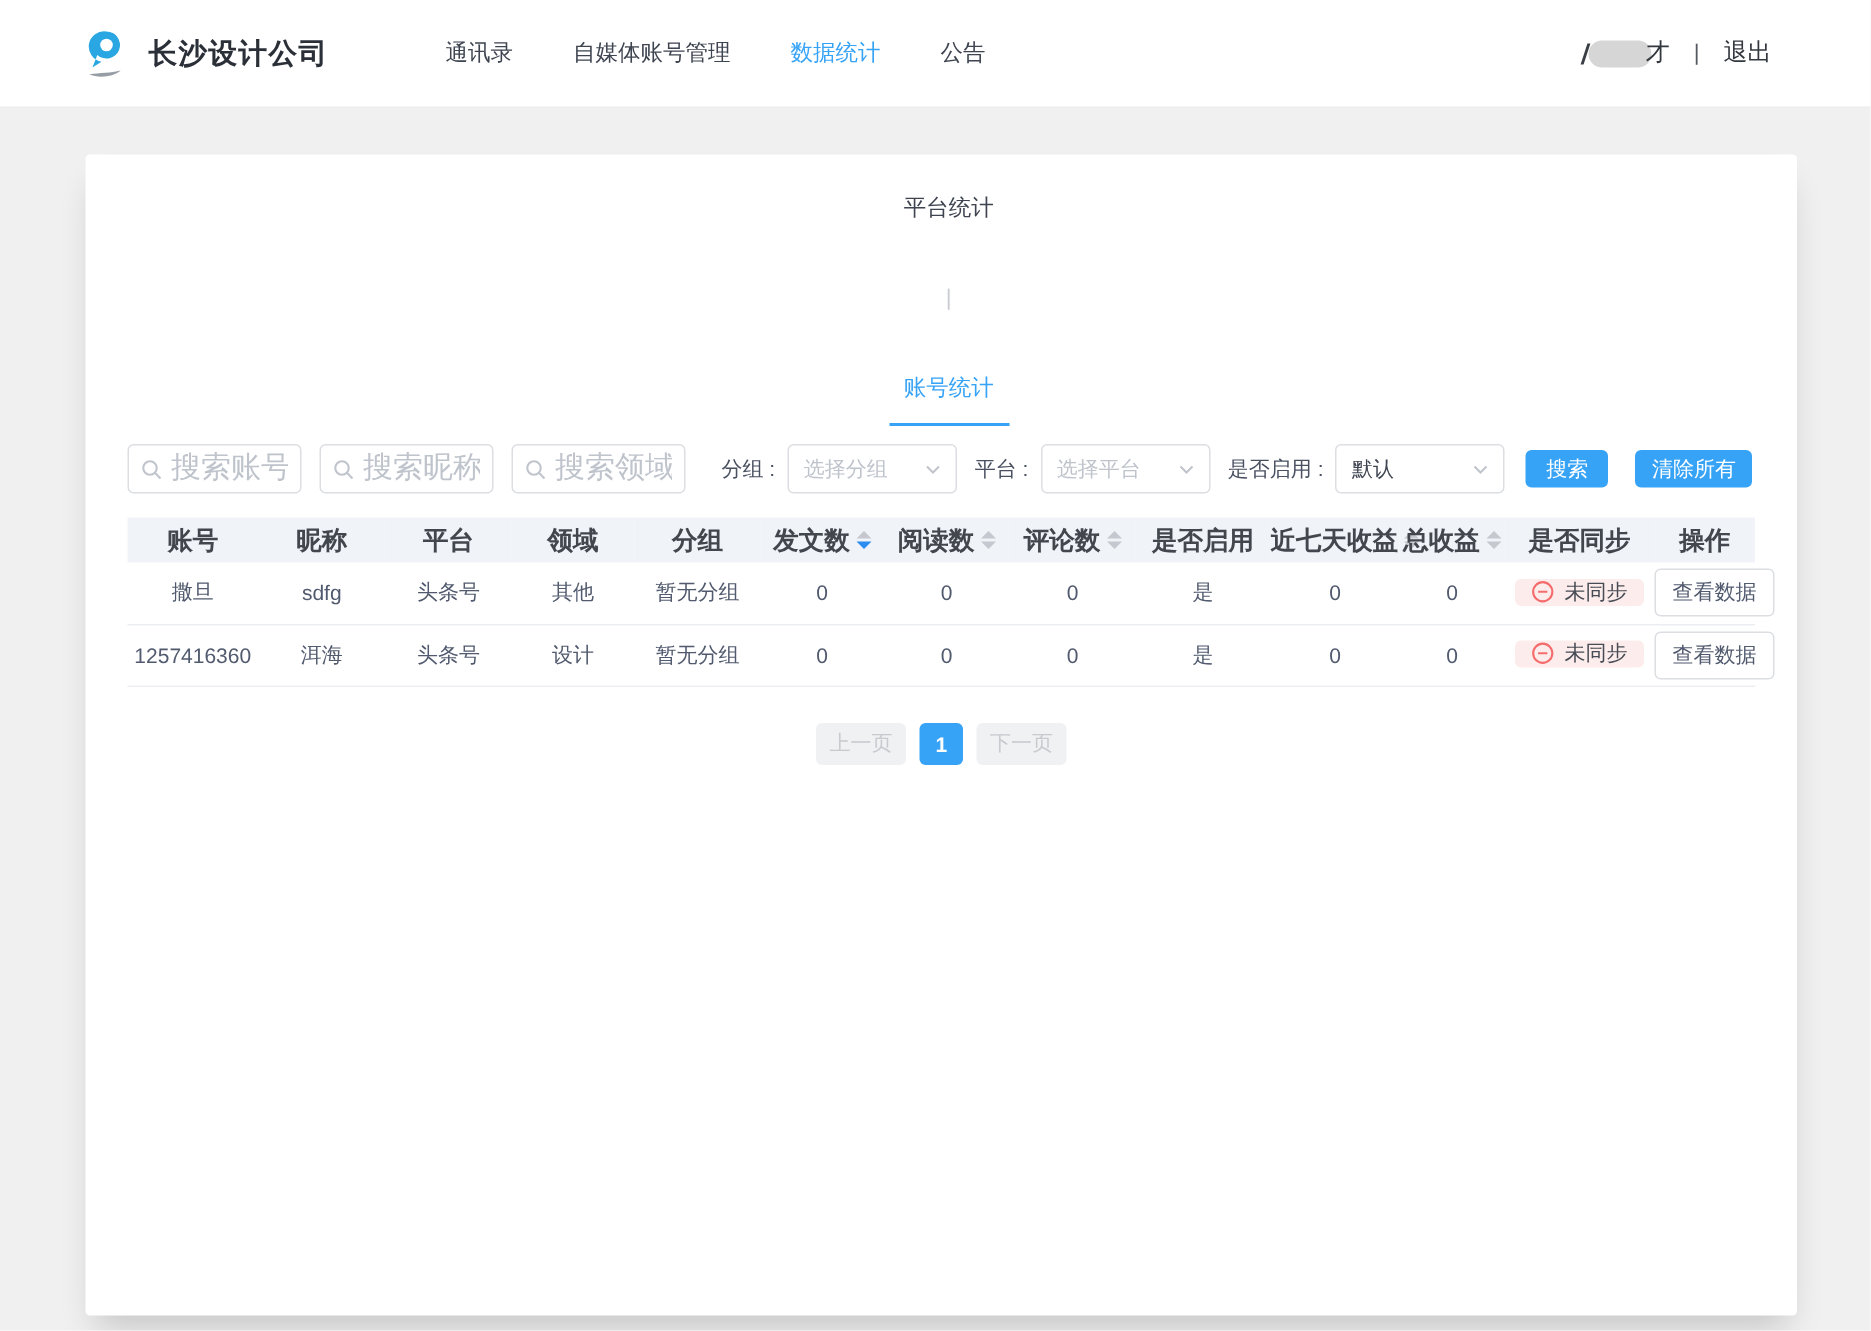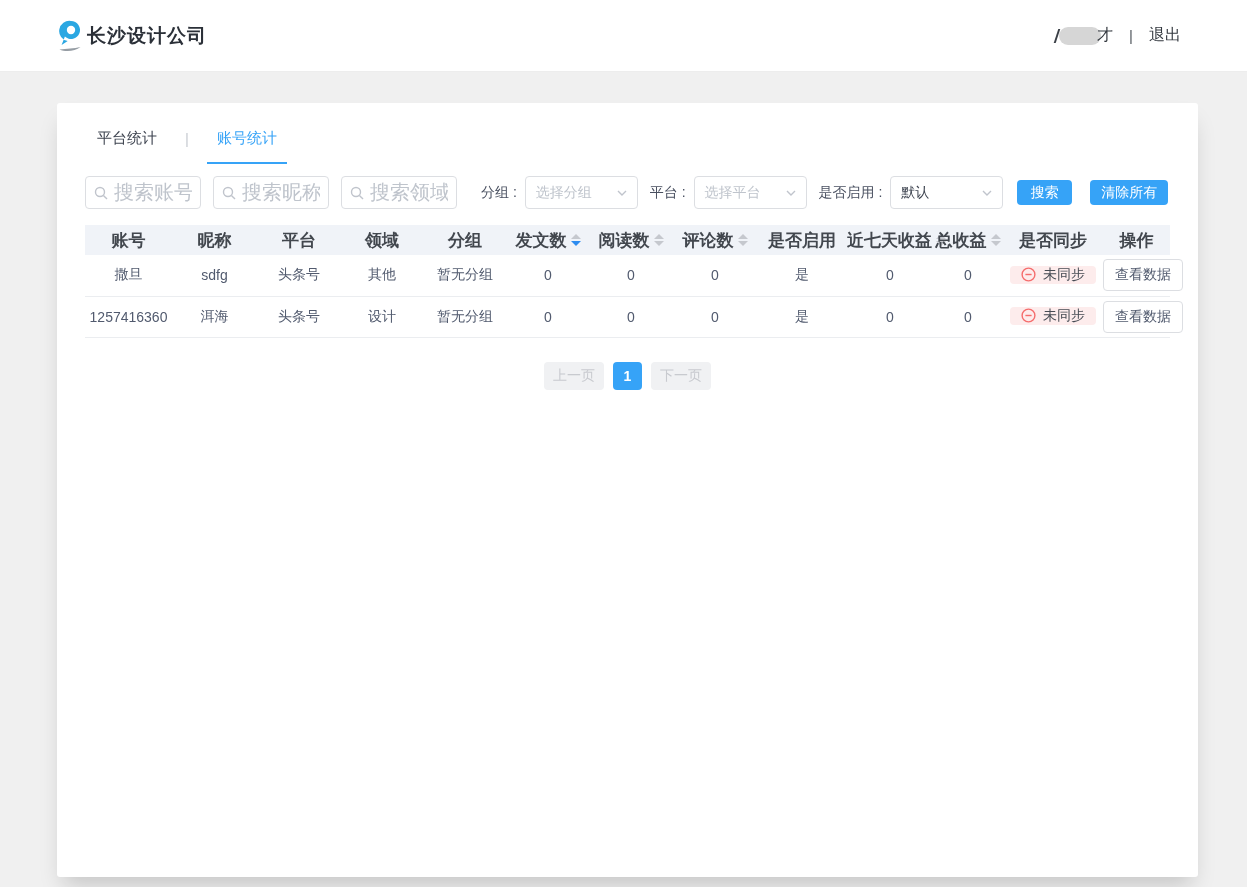--- a/index.html
+++ b/index.html
@@ -12,21 +12,21 @@
 
   
   .app-header {
     height: 72px;
     background: #ffffff;
     border-bottom: 1px solid #ededed;
     display: flex;
     align-items: center;
     padding: 0 66px 0 57px;
   }
-  .brand { display: flex; align-items: center; gap: 4px; }
+  .brand { display: flex; align-items: center; gap: 16px; }
   .brand-logo { width: 26px; height: 34px; flex: none; }
   .brand-title { font-size: 19px; font-weight: 600; color: #2b3038; letter-spacing: 1px; }
 
   .main-nav { display: flex; align-items: center; gap: 40px; margin-left: 78px; }
   .nav-item { font-size: 15px; color: #3e4450; cursor: pointer; text-decoration: none; }
   .nav-item.active { color: #36a3f7; }
 
   .user-area { margin-left: auto; display: flex; align-items: center; gap: 16px; font-size: 16px; color: #33383f; }
   .user-name { display: flex; align-items: center; cursor: pointer; position: relative; }
   .redact-frag-left {
@@ -45,21 +45,21 @@
     width: 1141px;
     height: 774px;
     margin: 31px 49px 0 57px;
     background: #ffffff;
     border-radius: 3px;
     padding: 20px 28px 0 28px;
     box-shadow: 0 14px 22px -6px rgba(0,0,0,0.18);
   }
 
   
-  .tabs { display: flex; align-items: center; gap: 26px; padding-left: 10px; }
+  .tabs { display: flex; align-items: center; gap: 26px; padding-left: 10px; flex-direction: column; }
   .tab {
     font-size: 15px;
     color: #3e4450;
     padding: 6px 2px 16px 2px;
     position: relative;
     cursor: pointer;
   }
   .tab.active { color: #36a3f7; }
   .tab.active::after {
     content: "";
@@ -187,20 +187,26 @@
 <header class="app-header">
   <div class="brand">
     <svg class="brand-logo" viewBox="0 0 26 34">
       <path d="M14 2a9 9 0 1 1-6.1 15.6L4.6 26l6.1-3.9A9 9 0 0 1 14 2z" fill="#2aa7e2"></path>
       <circle cx="14" cy="11" r="4.2" fill="#ffffff"></circle>
       <path d="M2.5 30.5c5.5 2.6 15.5 2.2 21-2.5-6.5 1.8-14 1.5-21 2.5z" fill="#969da4"></path>
     </svg>
     <span class="brand-title">长沙设计公司</span>
   </div>
 
+  <nav class="main-nav">
+    <a class="nav-item">通讯录</a>
+    <a class="nav-item">自媒体账号管理</a>
+    <a class="nav-item active">数据统计</a>
+    <a class="nav-item">公告</a>
+  </nav>
 
   <div class="user-area">
     <span class="user-name">
       <span class="redact-frag-left"></span>
       <span class="redact-pill"></span>
       <span class="user-name-suffix">才</span>
     </span>
     <span class="user-divider">|</span>
     <a class="logout-link">退出</a>
   </div>

